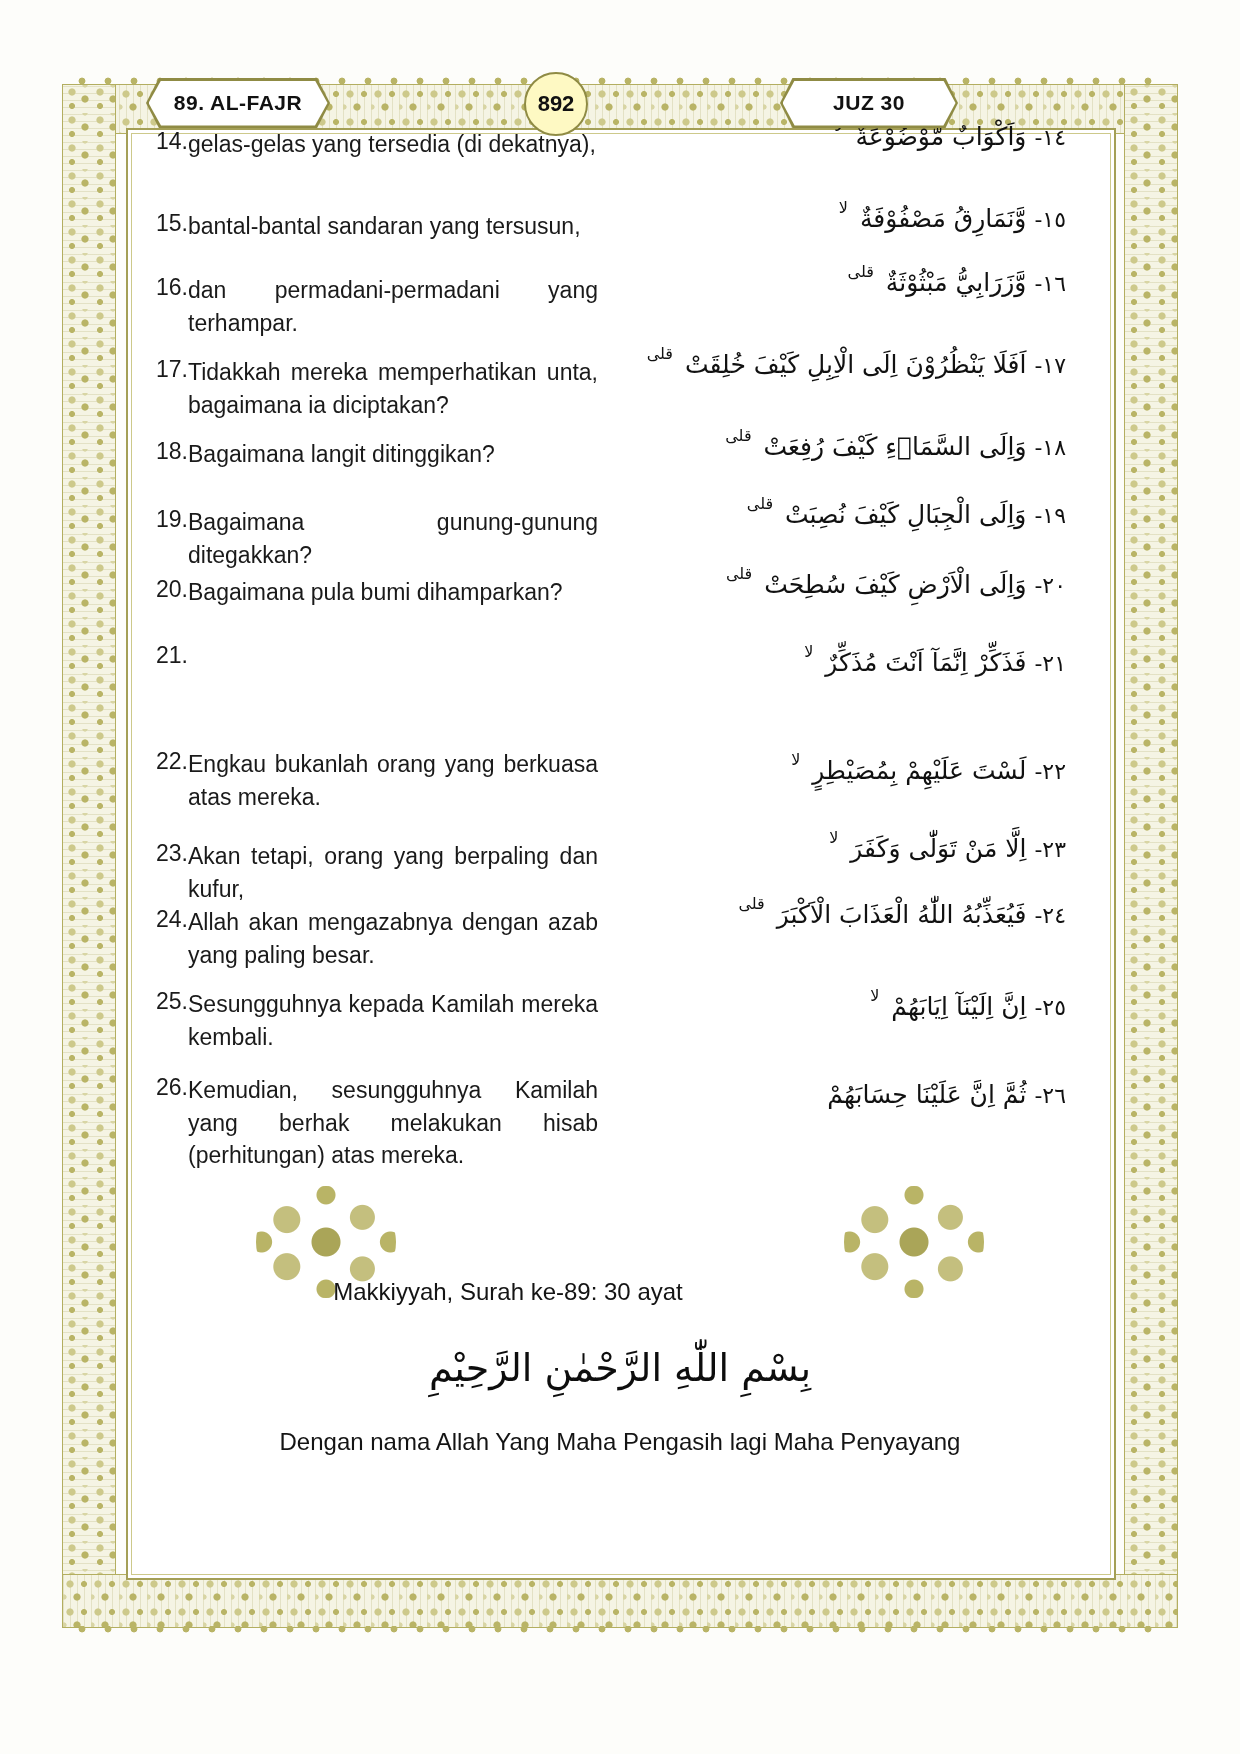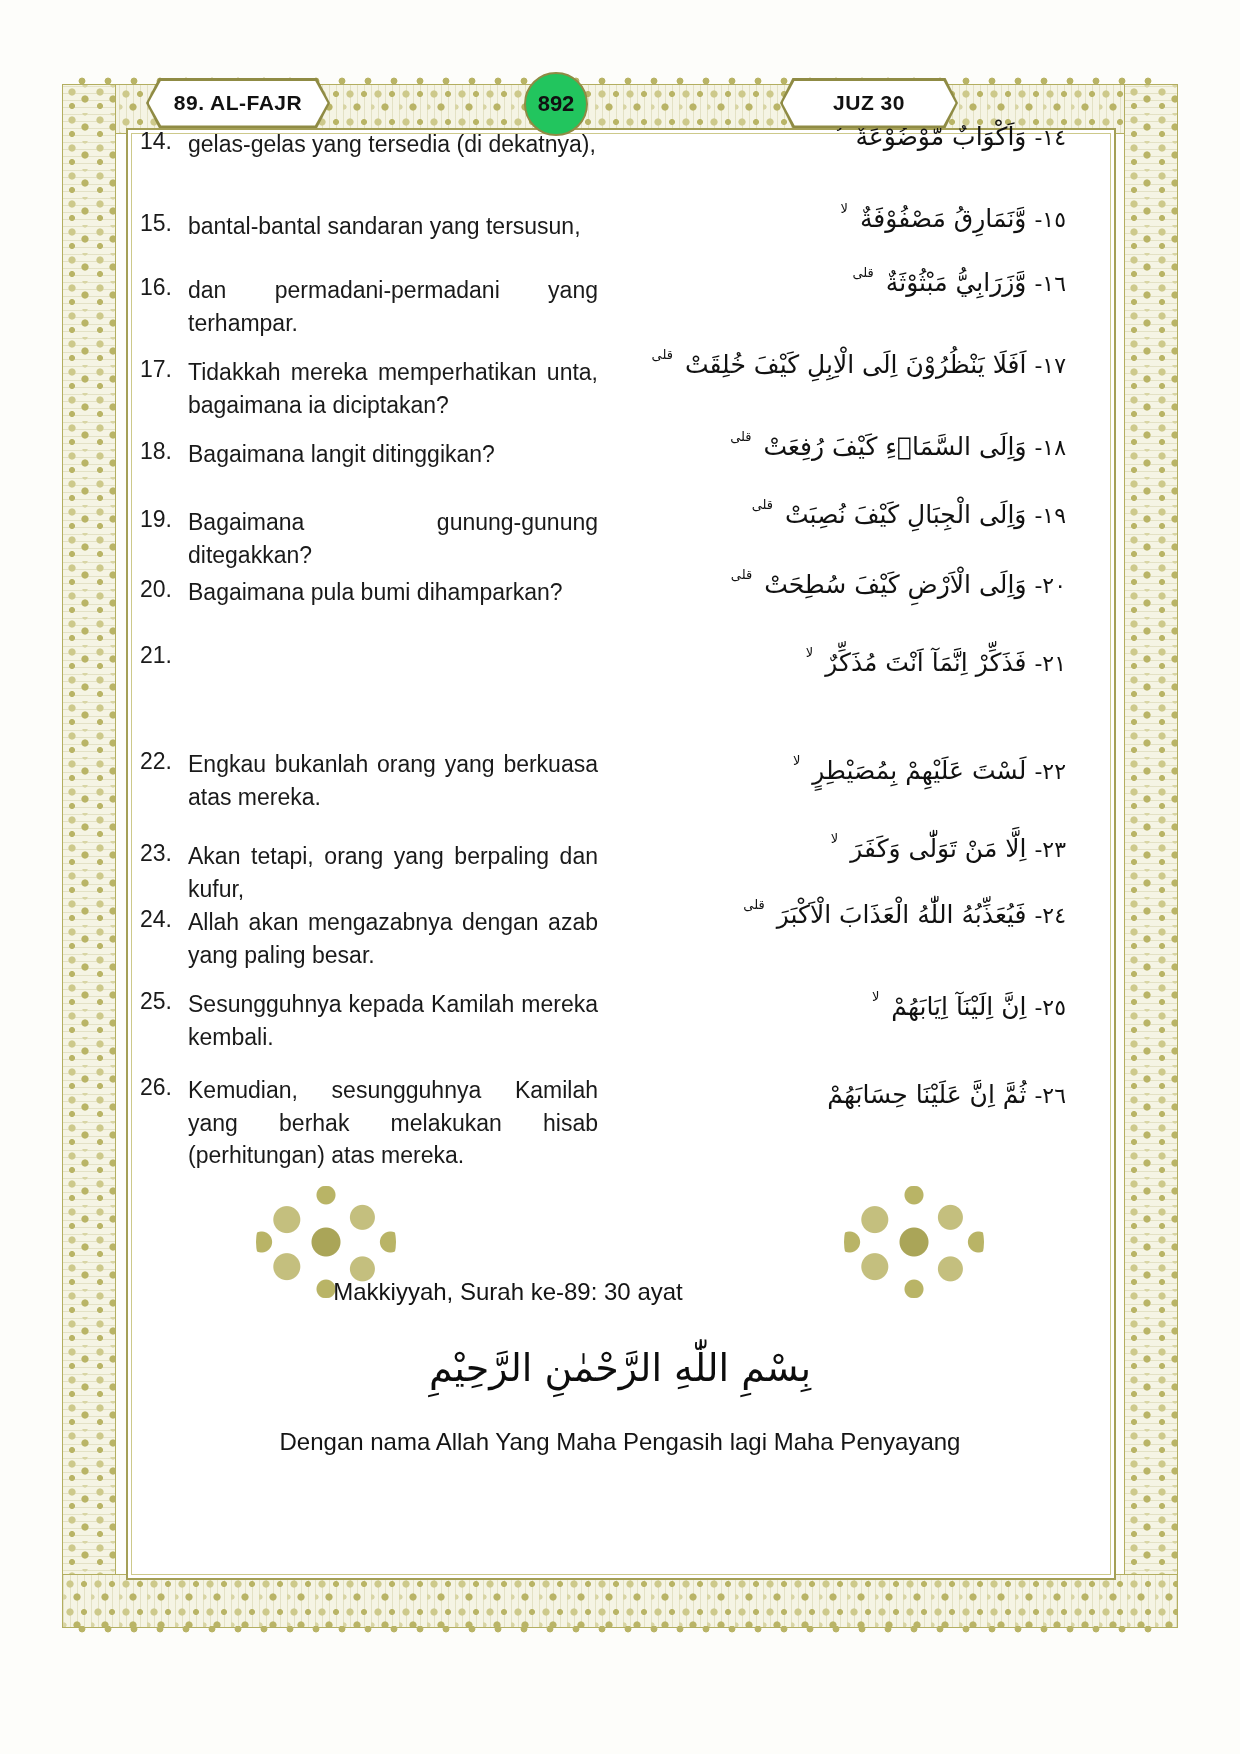--- a/index.html
+++ b/index.html
@@ -67,38 +67,38 @@
     background:#ffffff;
   }
   .hex .lbl{
     position:absolute;inset:0;display:flex;align-items:center;justify-content:center;
     font-weight:bold;font-size:21px;letter-spacing:.5px;color:#111;
   }
   .hex-left{left:146px;top:78px;width:184px;height:50px;text-align:right;}
   .hex-right{left:780px;top:78px;width:178px;height:50px;}
   .page-circle{
     position:absolute;z-index:3;left:524px;top:72px;width:60px;height:60px;
-    background:#22c55e;border:2px solid #8f8b44;border-radius:50%;
+    background:#fef9c3;border:2px solid #8f8b44;border-radius:50%;
     display:flex;align-items:center;justify-content:center;
     font-size:22px;font-weight:bold;color:#111;
   }
   
   .verses{position:absolute;left:140px;top:0;width:926px;z-index:2;}
   .vrow{position:absolute;left:0;width:100%;}
   .tr{display:flex;width:470px;}
-  .tr .n{flex:0 0 48px;font-size:23px;}
+  .tr .n{flex:0 0 48px;font-size:23px;text-align:right;}
   .tr .t{width:410px;font-size:23px;line-height:1.42;text-align:justify;-moz-text-align-last:left;text-align-last:left;}
   .ar{
     position:absolute;right:0;top:-6px;direction:rtl;
     font-family:"DejaVu Sans", sans-serif;
     font-size:25px;color:#111;white-space:nowrap;
   }
   .ar .anum{font-size:22px;letter-spacing:1px;}
   .ar .atxt{margin-right:0;}
-  .ar .amark{font-size:13px;position:relative;top:-14px;margin-right:4px;}
+  .ar .amark{font-size:16px;position:relative;top:-14px;margin-right:4px;}
   
   .banner{
     position:absolute;left:340px;top:1192px;width:560px;height:100px;z-index:2;
     background:#fbfaf2;
     background-image:radial-gradient(circle at 10px 10px,rgba(169,164,91,.10) 4px,transparent 5px);
     background-size:34px 30px;
     border:2px solid #a49f56;border-radius:14px;
     box-shadow:0 0 0 4px #fff,0 0 0 5px #cdc98b;
     display:flex;flex-direction:column;align-items:center;justify-content:center;
   }

